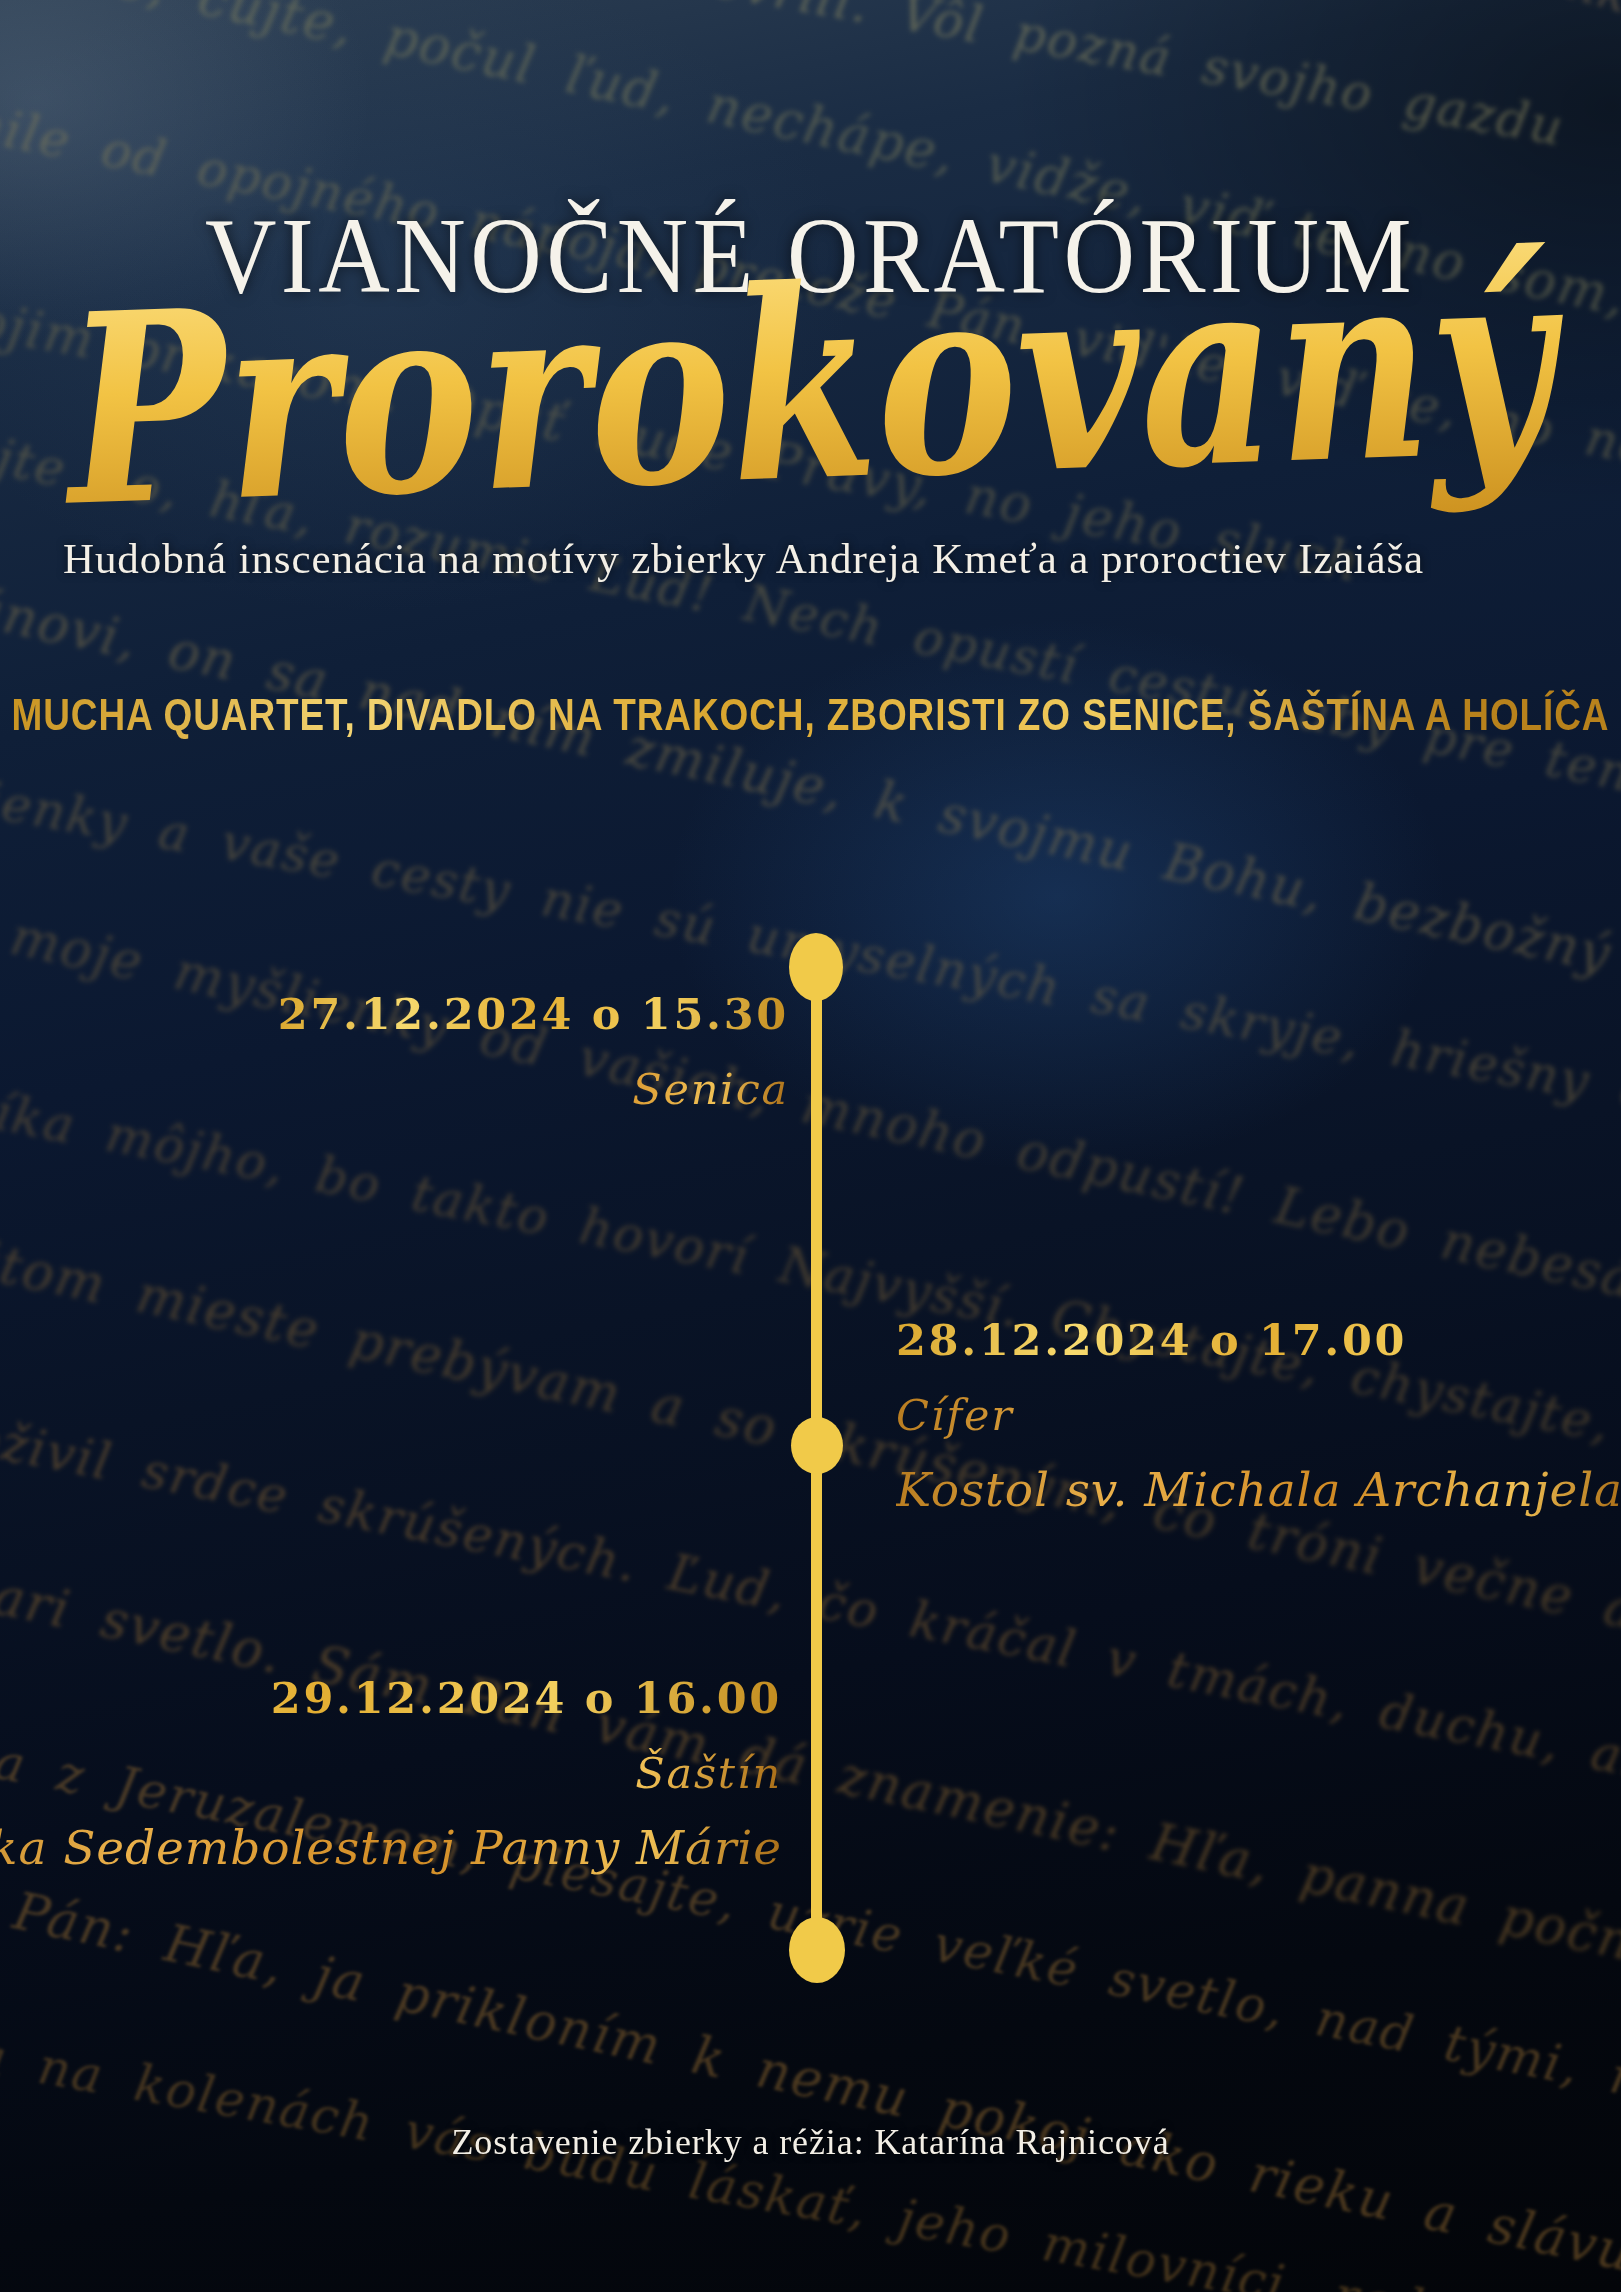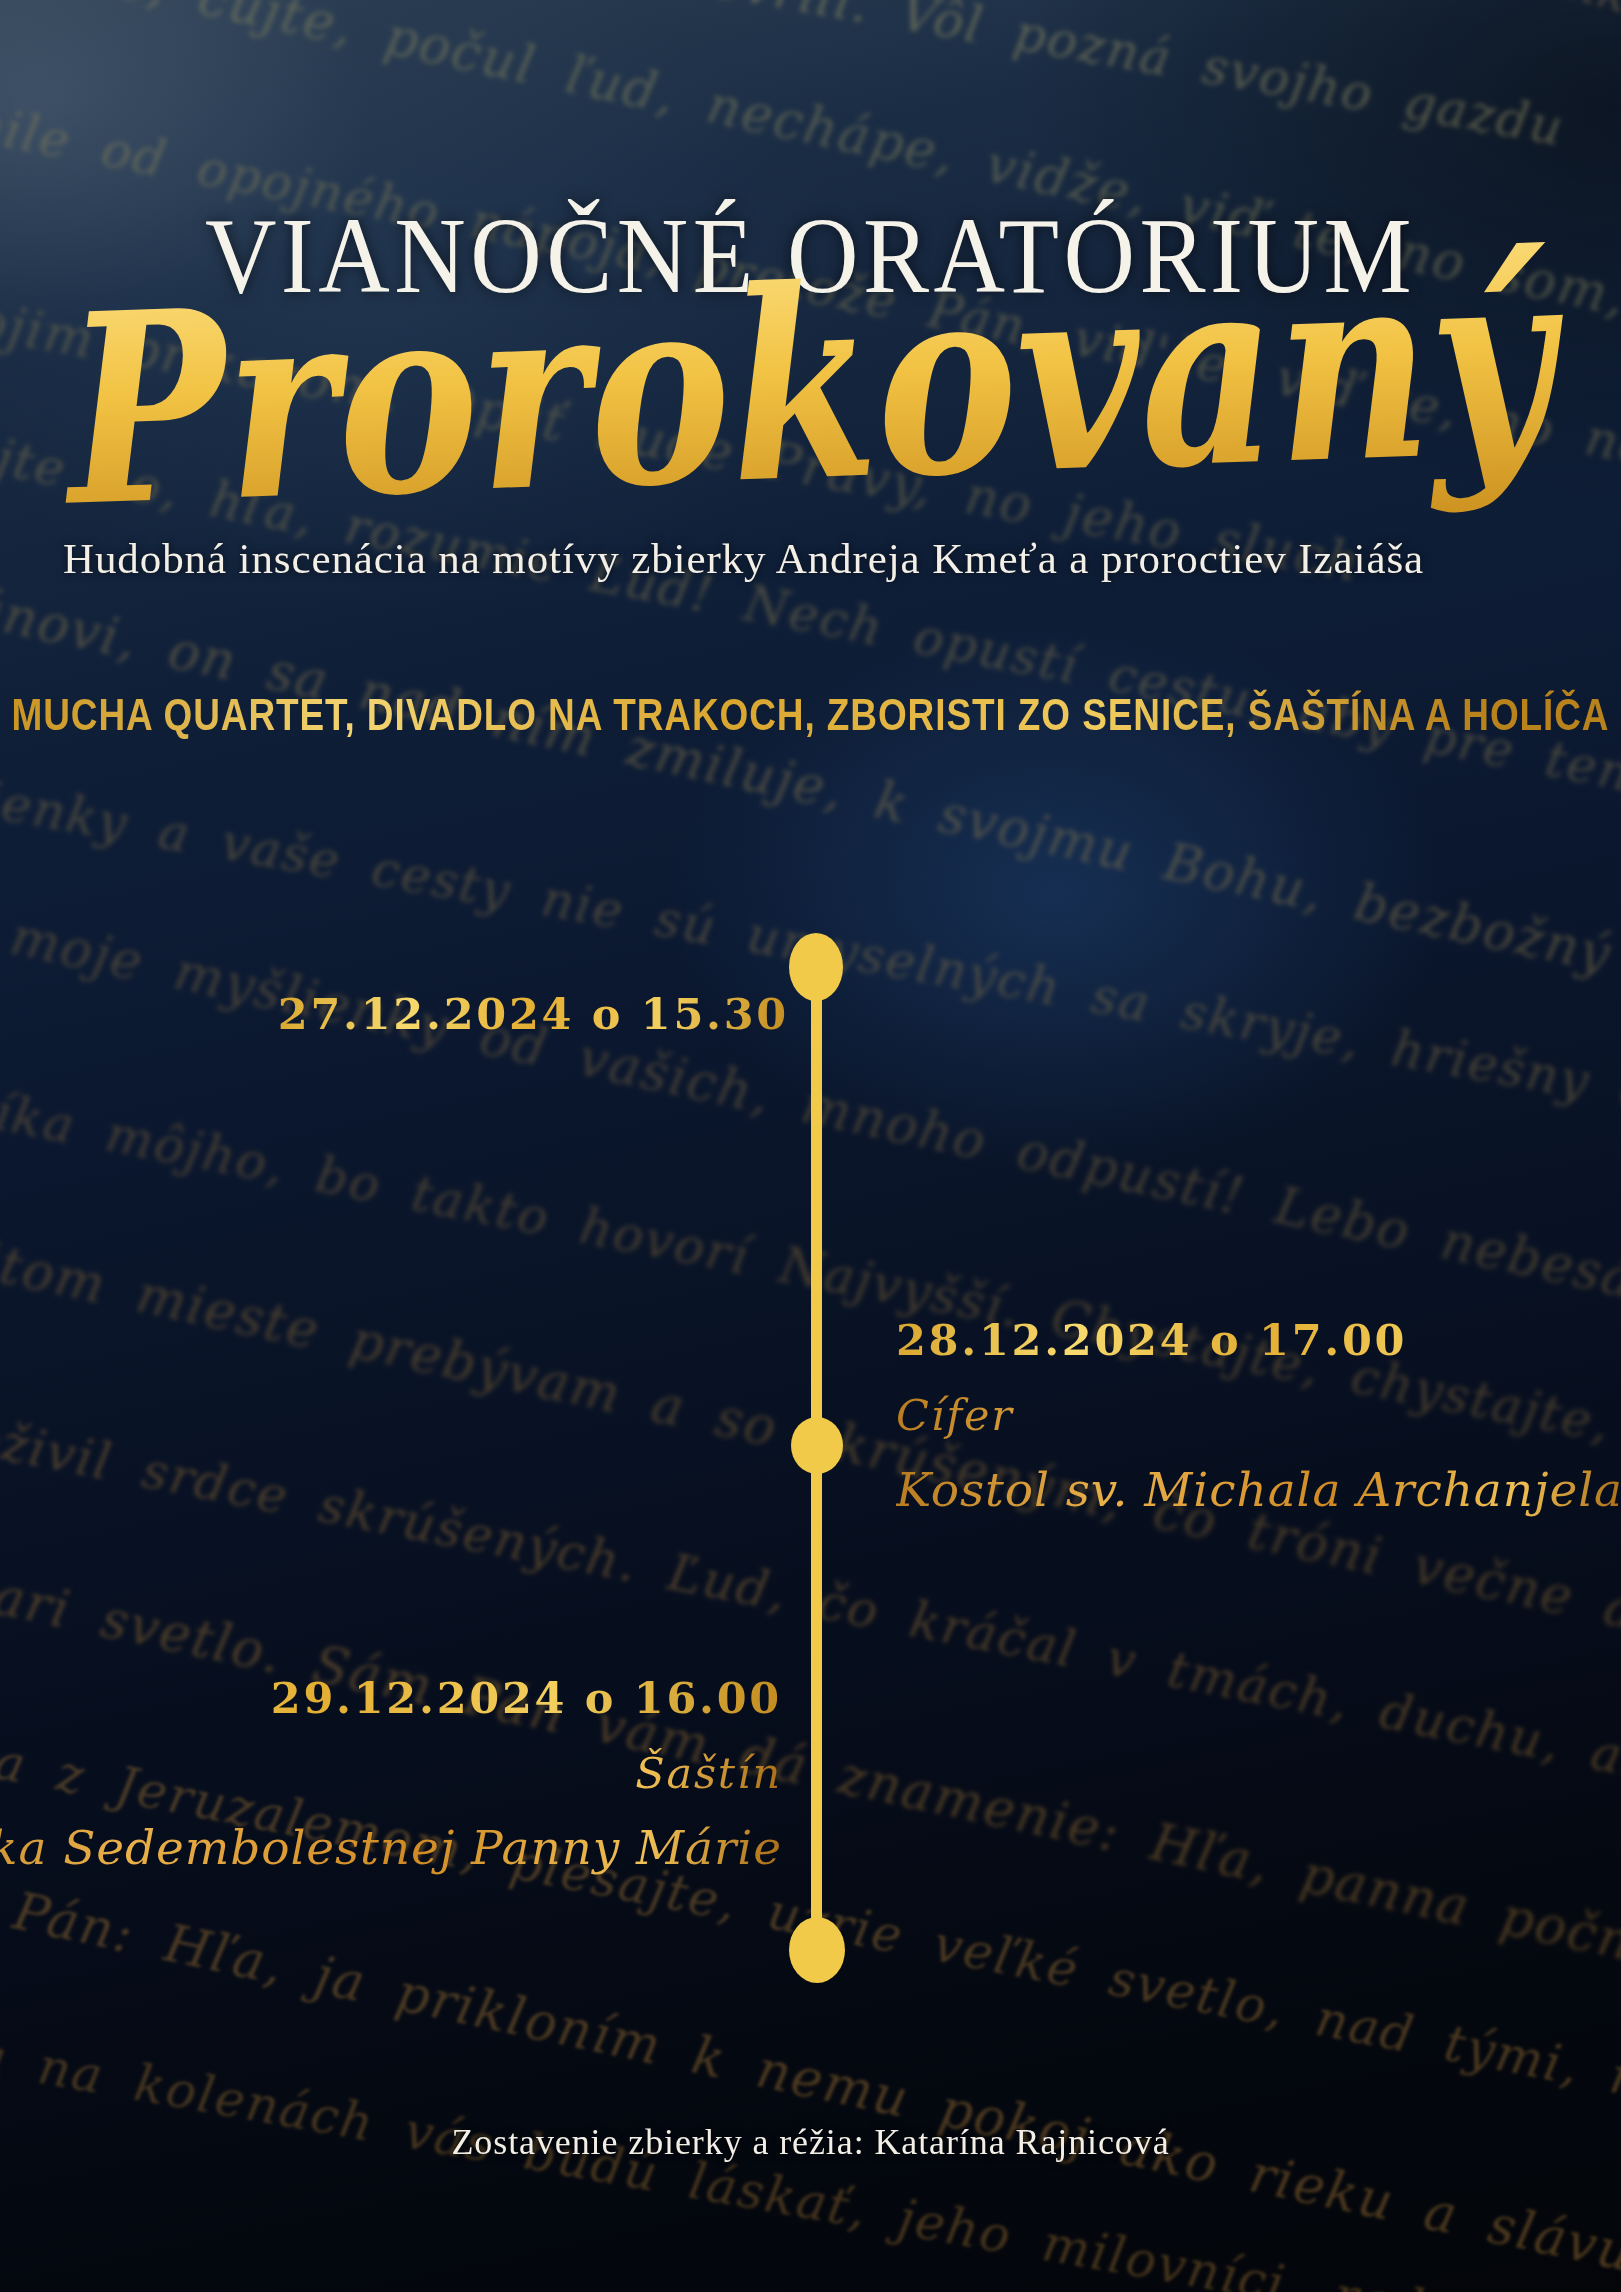--- a/index.html
+++ b/index.html
@@ -143,20 +143,21 @@
 
   <div class="performers">MUCHA QUARTET, DIVADLO NA TRAKOCH, ZBORISTI ZO SENICE, ŠAŠTÍNA A HOLÍČA</div>
 
   <div class="tl-line"></div>
   <div class="tl-dot d1"></div>
   <div class="tl-dot d2"></div>
   <div class="tl-dot d3"></div>
 
   <div class="event e1">
     <div class="date">27.12.2024 o 15.30</div>
+    <div class="city">Senica</div>
   </div>
 
   <div class="event e2">
     <div class="date">28.12.2024 o 17.00</div>
     <div class="city">Cífer</div>
     <div class="venue">Kostol sv. Michala Archanjela</div>
   </div>
 
   <div class="event e3">
     <div class="date">29.12.2024 o 16.00</div>

